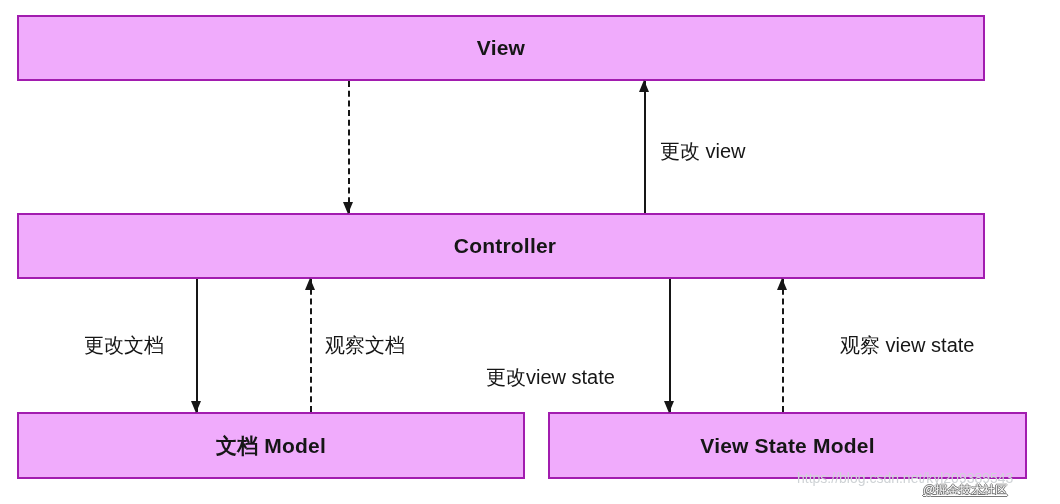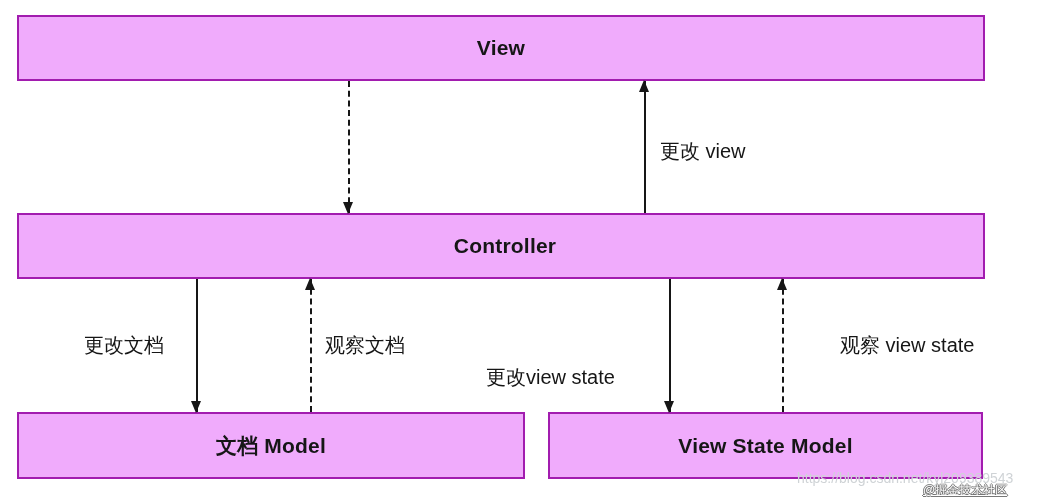--- a/index.html
+++ b/index.html
@@ -22,21 +22,21 @@
   }
   .box-label {
     font-size:21px;
     font-weight:bold;
     color:#161616;
     letter-spacing:0.2px;
   }
   #box-view        { left:17px;  top:15px;  width:968px; height:66px; }
   #box-controller  { left:17px;  top:213px; width:968px; height:66px;padding-left:8px; }
   #box-doc         { left:17px;  top:412px; width:508px; height:67px; }
-  #box-vsm         { left:548px; top:412px; width:435px; height:67px; }
+  #box-vsm         { left:548px; top:412px; width:479px; height:67px; }
 
   .arrow { position:absolute; width:0; }
   .arrow .shaft {
     position:absolute; top:0; bottom:0; left:-1px; width:0;
     border-left-width:2px; border-left-color:#161616;
   }
   .arrow.solid  .shaft { border-left-style:solid; }
   .arrow.dashed .shaft { border-left-style:dashed; }
   .arrow .head {
     position:absolute; left:-6px; width:0; height:0;

